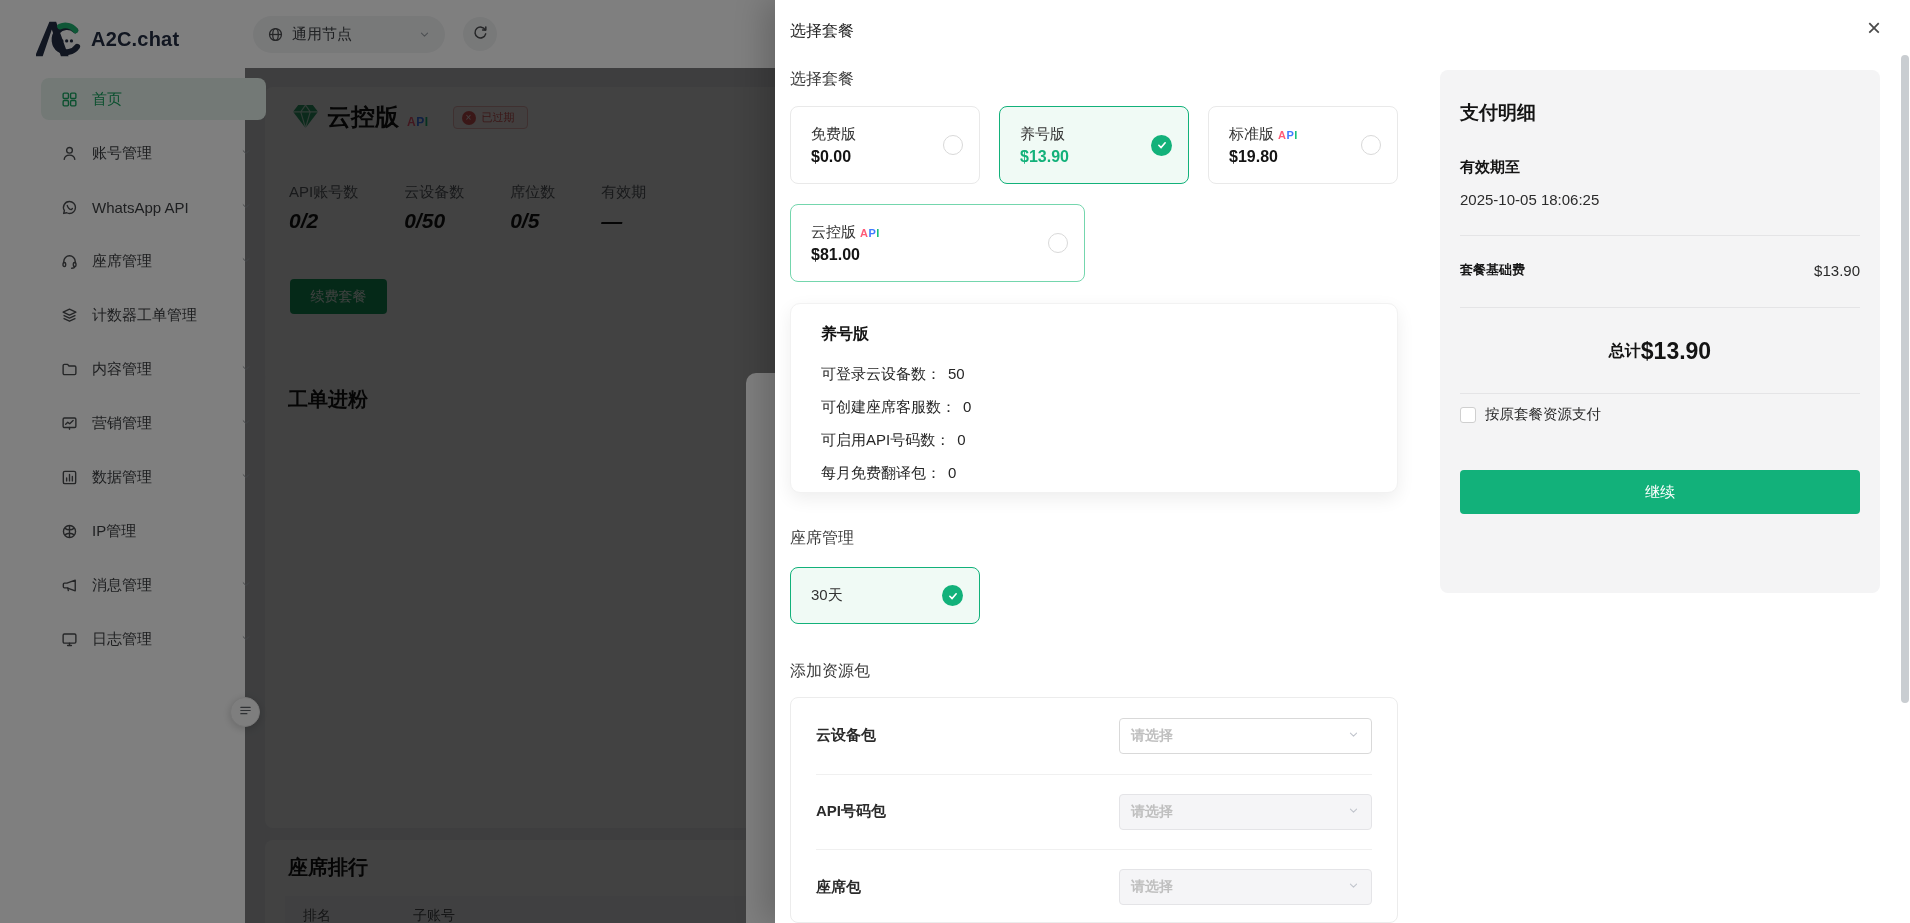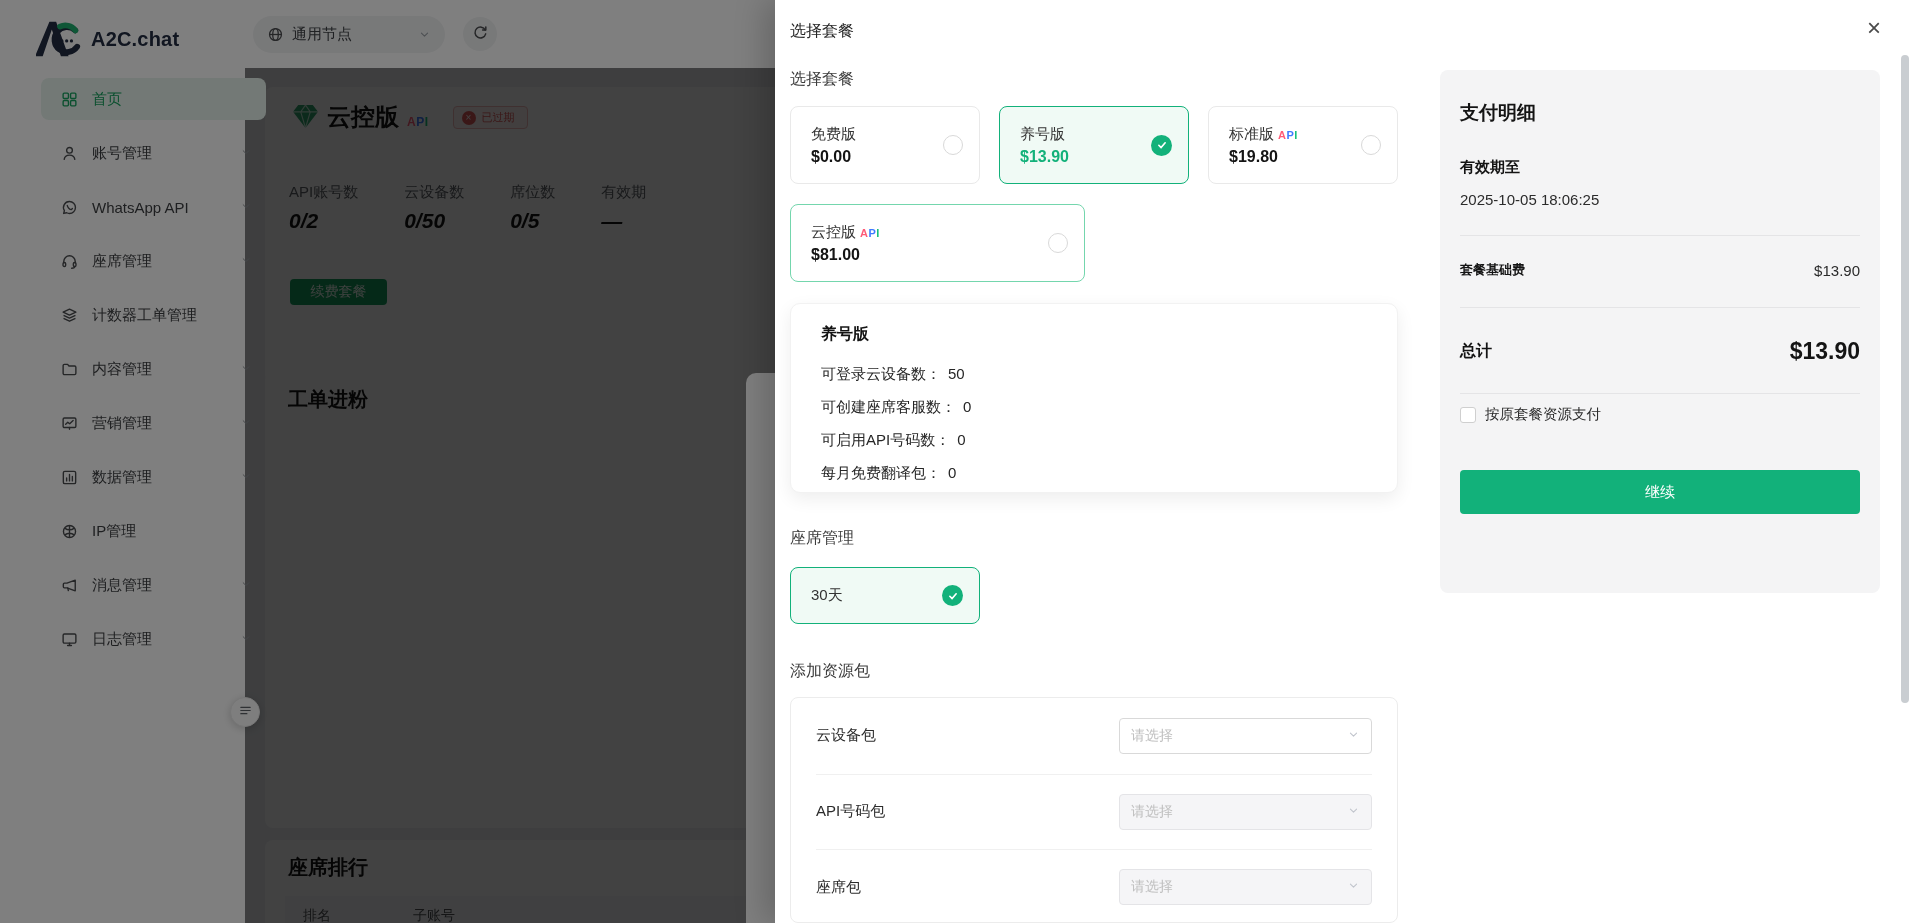--- a/index.html
+++ b/index.html
@@ -43,21 +43,21 @@
   .plan-title { font-size:24px; font-weight:bold; color:#141414; line-height:1; }
   .api-sup { font-size:12px; font-weight:bold; letter-spacing:.5px; }
   .expired-badge { margin-left:16px; display:flex; align-items:center; gap:6px; border:1px solid #f3b9b9;
     background:#fdf1f1; border-radius:4px; padding:3px 12px 3px 8px; }
   .expired-badge .xdot { width:14px; height:14px; border-radius:50%; background:#e05b5b; color:#fff;
     font-size:10px; line-height:14px; text-align:center; display:inline-block; }
   .expired-badge .xtext { font-size:11px; color:#e05b5b; }
   .stats-row { position:absolute; left:24px; top:96px; display:flex; gap:46px; }
   .stat .st-label { font-size:15px; color:#5f6368; }
   .stat .st-value { font-size:21px; font-weight:bold; color:#141414; margin-top:7px;font-style:italic; }
-  .renew-btn { position:absolute; left:25px; top:192px; width:97px; height:26px; background:#16a05f;
+  .renew-btn { position:absolute; left:25px; top:192px; width:97px; height:35px; background:#16a05f;
     color:#eef9f2; border:none; border-radius:4px; font-size:14px; cursor:pointer; }
   .card-tickets { top:304px; height:456px; }
   .card-ranking { top:772px; height:180px; overflow:hidden; }
   .card-h { position:absolute; left:23px; top:14px; font-size:20px; font-weight:bold; color:#141414; }
   .rank-head { position:absolute; left:20px; right:20px; top:56px; height:40px; display:flex; background:#f7f8fa; }
   .rank-head .cell { font-size:14px; color:#515457; display:flex; align-items:center; }
   .rank-head .c1 { width:113px; padding-left:18px; }
   .rank-head .c2 { padding-left:15px; }
   .content-dim { position:absolute; inset:0; background:rgba(0,0,0,.48); border-radius:0; }
 
@@ -93,40 +93,40 @@
   .detail-card { position:absolute; left:15px; top:303px; width:608px; height:190px; background:#fff;
     border:1px solid #f2f2f2; border-radius:10px; box-shadow:0 6px 18px rgba(0,0,0,.07); padding:20px 30px; }
   .detail-name { font-size:16px; font-weight:bold; color:#141414; margin-bottom:12px; }
   .detail-line { font-size:15px; color:#262626; line-height:33px; }
   .detail-line .dl-val { margin-left:7px; }
 
   .duration-card { position:absolute; left:15px; top:567px; width:190px; height:57px; }
   .duration-card .plan-card { width:190px; height:57px; }
 
   .res-card { position:absolute; left:15px; top:697px; width:608px; height:226px; border:1px solid #ececec;
-    border-radius:8px; background:#fff; overflow:hidden; }
+    border-radius:8px; background:#fff; overflow:hidden;font-weight:bold; }
   .res-row { height:75.5px; margin:0 25px; display:flex; align-items:center; justify-content:space-between; }
   .res-row + .res-row { border-top:1px solid #f0f0f0; }
   .res-label { font-size:15px; color:#2b2b2b; }
   .select-box { width:253px; height:36px; border:1px solid #d9d9d9; border-radius:4px; background:#fff;
     display:flex; align-items:center; justify-content:space-between; padding:0 11px; cursor:pointer; }
   .select-box.disabled { background:#f5f5f7; border-color:#e4e4e7; }
   .select-ph { font-size:14px; color:#bfbfbf; }
   .select-box .chev svg { width:13px; height:13px; color:#c0c4cc; }
 
   .pay-panel { position:absolute; left:665px; top:70px; width:440px; height:523px; background:#f4f4f5;
     border-radius:8px; padding:30px 20px 0; }
   .pay-title { font-size:19px; font-weight:bold; color:#141414; }
   .pay-valid-label { font-size:15px; font-weight:bold; color:#141414; margin-top:32px; }
   .pay-valid-value { font-size:15px; color:#2b2b2b; margin-top:14px; }
   .pay-hr { border:none; border-top:1px solid #e4e4e6; margin-top:27px; }
   .pay-row { display:flex; justify-content:space-between; align-items:center; margin-top:25px; }
   .pay-row .pl { font-size:13px; font-weight:bold; color:#141414; }
   .pay-row .pv { font-size:15px; color:#2b2b2b; }
-  .pay-row.total { margin-top:30px; }
+  .pay-row.total { margin-top:30px;justify-content:center; }
   .pay-row.total .pl { font-size:16px; }
   .pay-row.total .pv { font-size:23px; font-weight:bold; color:#141414; }
   .hr2 { margin-top:28px; }
   .chk-row { display:flex; align-items:center; gap:9px; margin-top:11px; cursor:pointer; }
   .chk-box { width:16px; height:16px; border:1px solid #cfcfcf; border-radius:3px; background:#fff; flex:none; }
   .chk-label { font-size:14.5px; color:#2b2b2b; }
   .continue-btn { display:block; width:100%; height:44px; margin-top:46px; background:#12b17a; color:#fff;
     font-size:15px; border:none; border-radius:4px; cursor:pointer; font-family:inherit; }
 
   .m-scrollbar { position:absolute; right:1px; top:0; width:8px; height:100%; }

